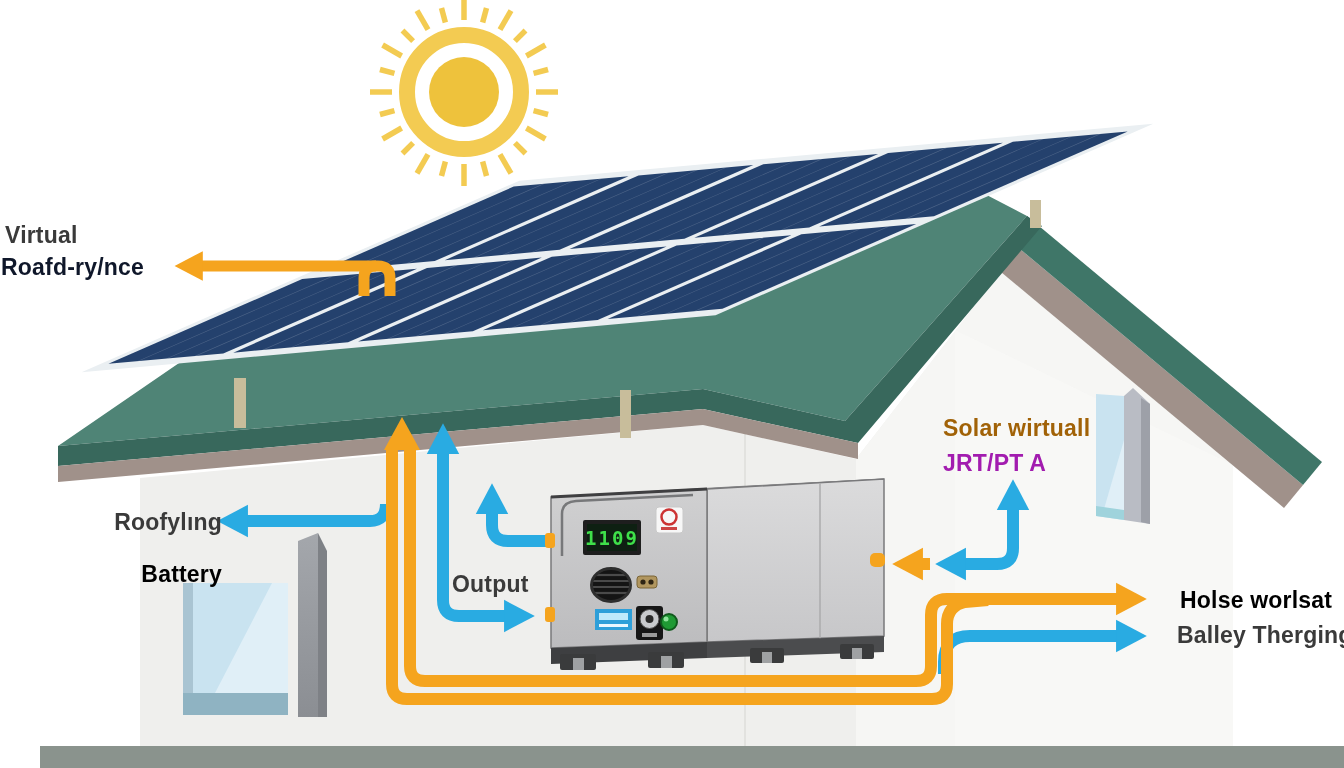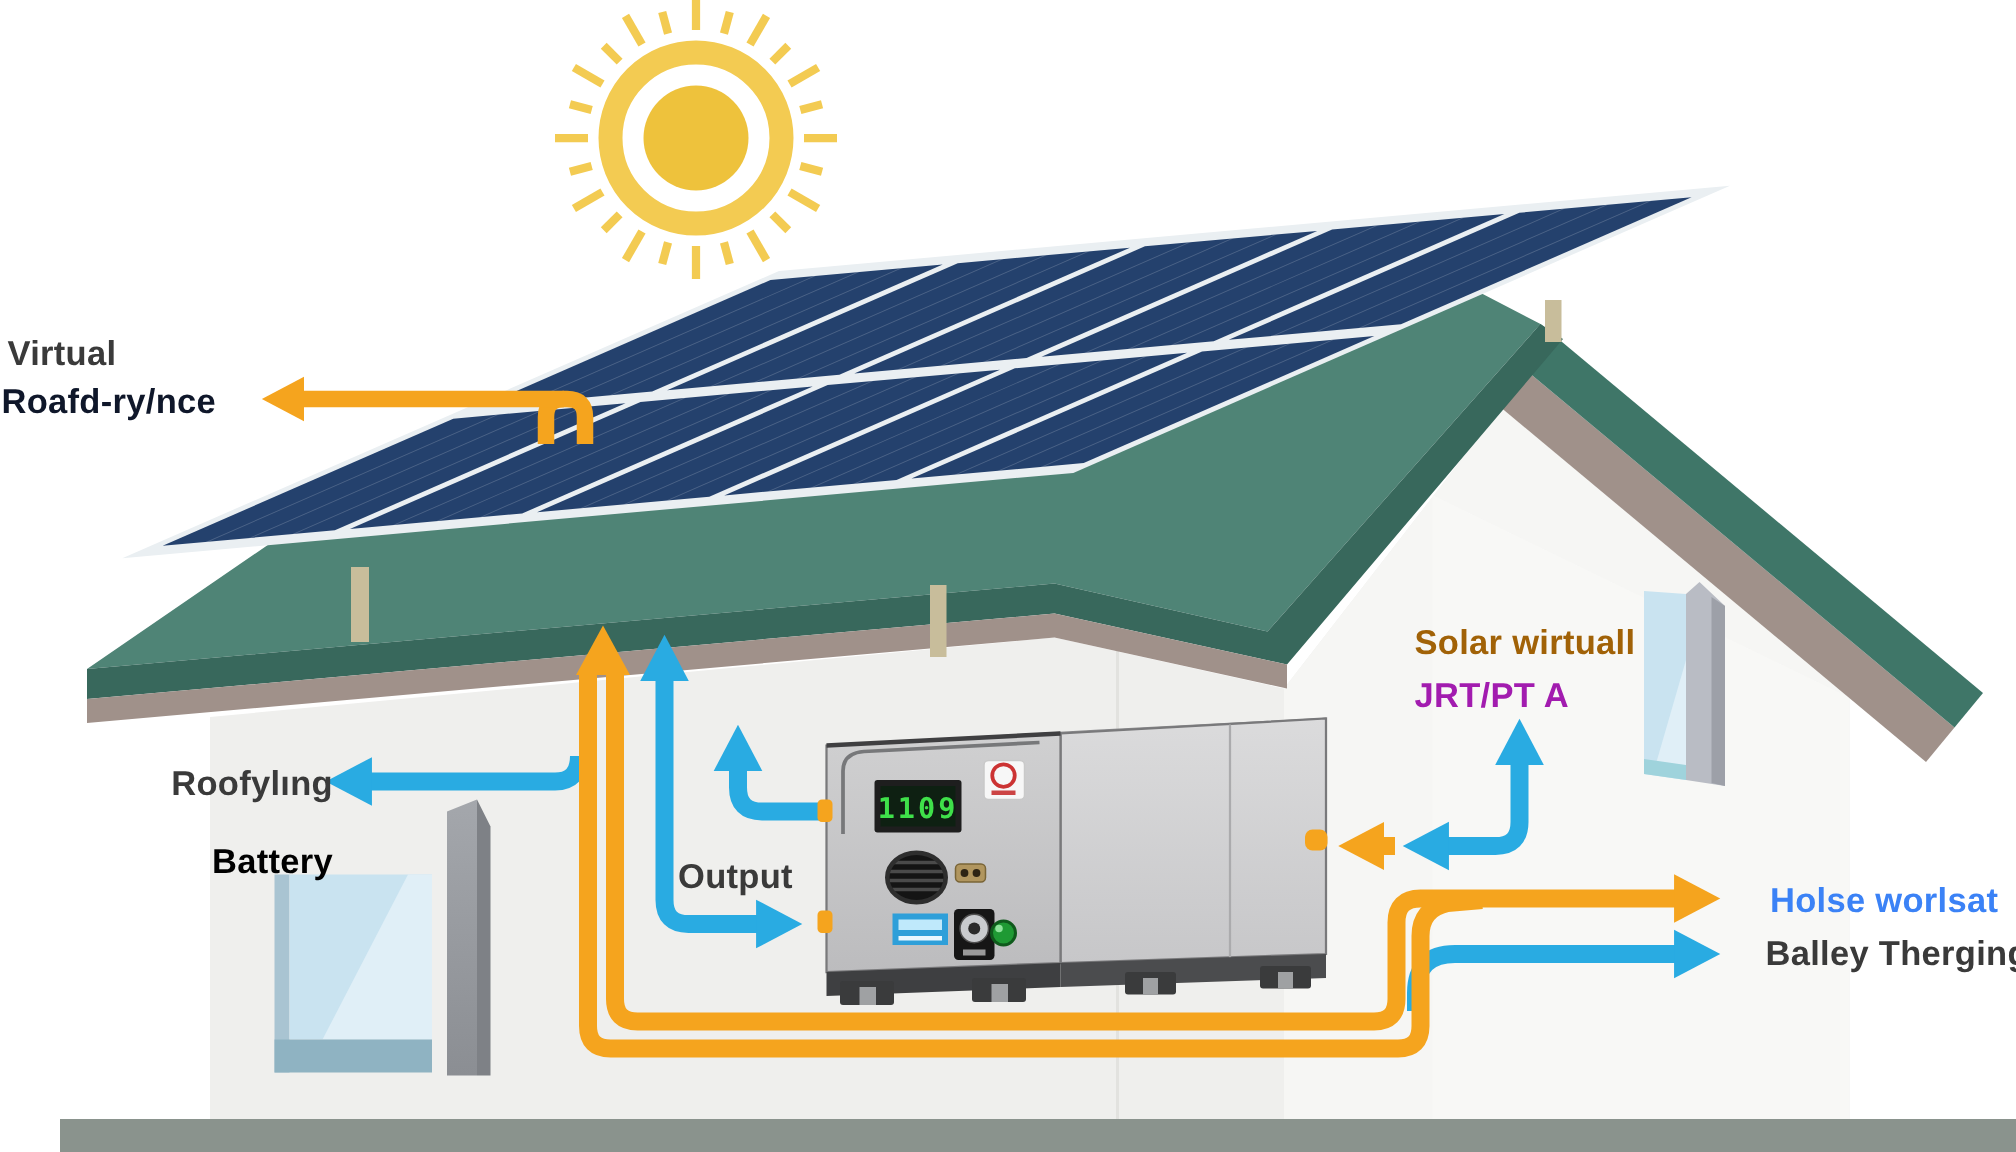--- a/index.html
+++ b/index.html
@@ -245,16 +245,16 @@
   </g>
 </svg>
 
 <div class="lbl" style="left: 5px; top: 219px; color: rgb(58, 58, 58);">Virtual</div>
 <div class="lbl" style="left: 1px; top: 251px; color: #0f172a;">Roafd-ry/nce</div>
 <div class="lbl center" style="left: 92px; top: 506px; width: 130px; color: rgb(58, 58, 58);">Roofylıng</div>
 <div class="lbl center" style="left: 92px; top: 510px; width: 130px; color: #000000; margin-top: 48px;">Battery</div>
 <div class="lbl" style="left: 452px; top: 568px; color: rgb(58, 58, 58);">Output</div>
 <div class="lbl" style="left: 943px; top: 412px; color: #a16207;">Solar wirtuall</div>
 <div class="lbl" style="left: 943px; top: 447px; color: #a21caf;">JRT/PT A</div>
-<div class="lbl" style="left: 1180px; top: 584px; color: #3b82f6;">Holse worlsat</div>
+<div class="lbl" style="left: 1180px; top: 584px; color: #000000;">Holse worlsat</div>
 <div class="lbl" style="left: 1177px; top: 619px; color: rgb(58, 58, 58);">Balley Therging</div>
 
 </div>
 
 </body></html>

